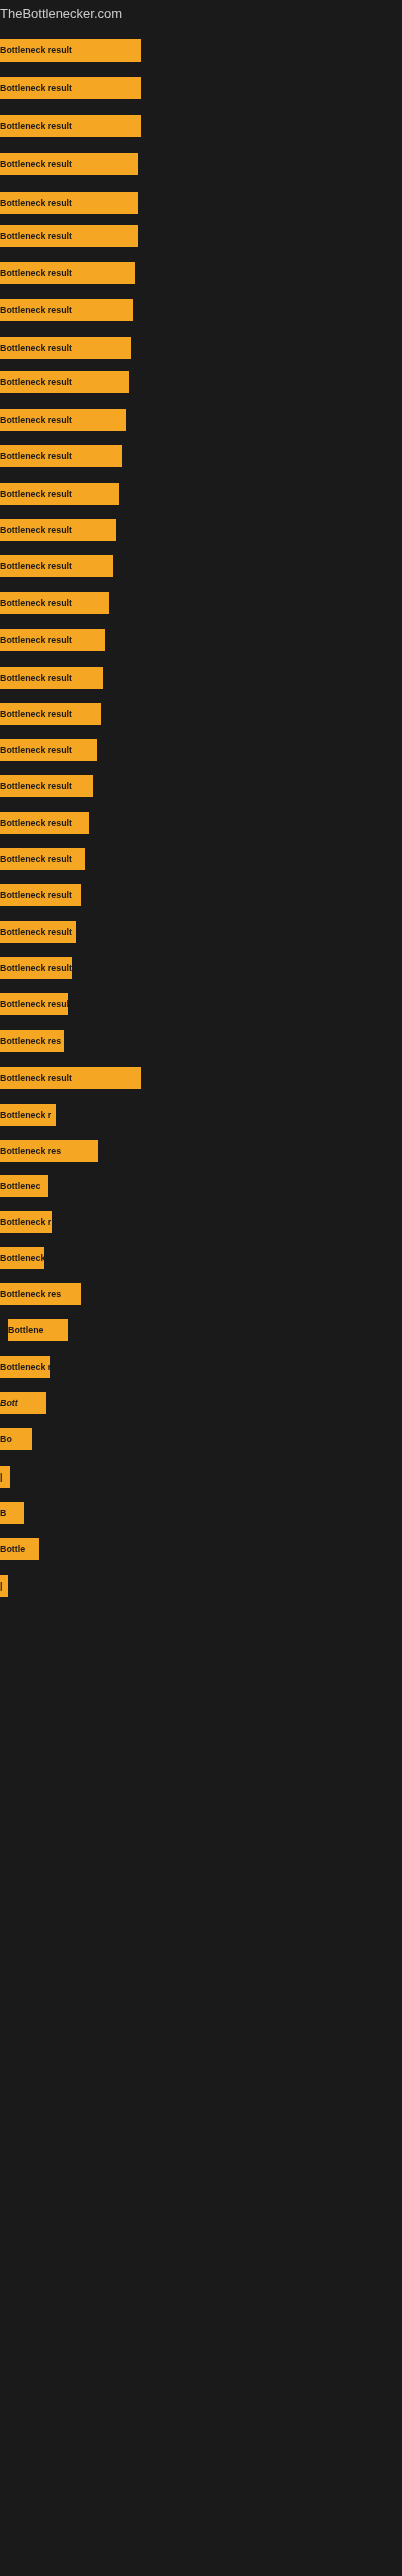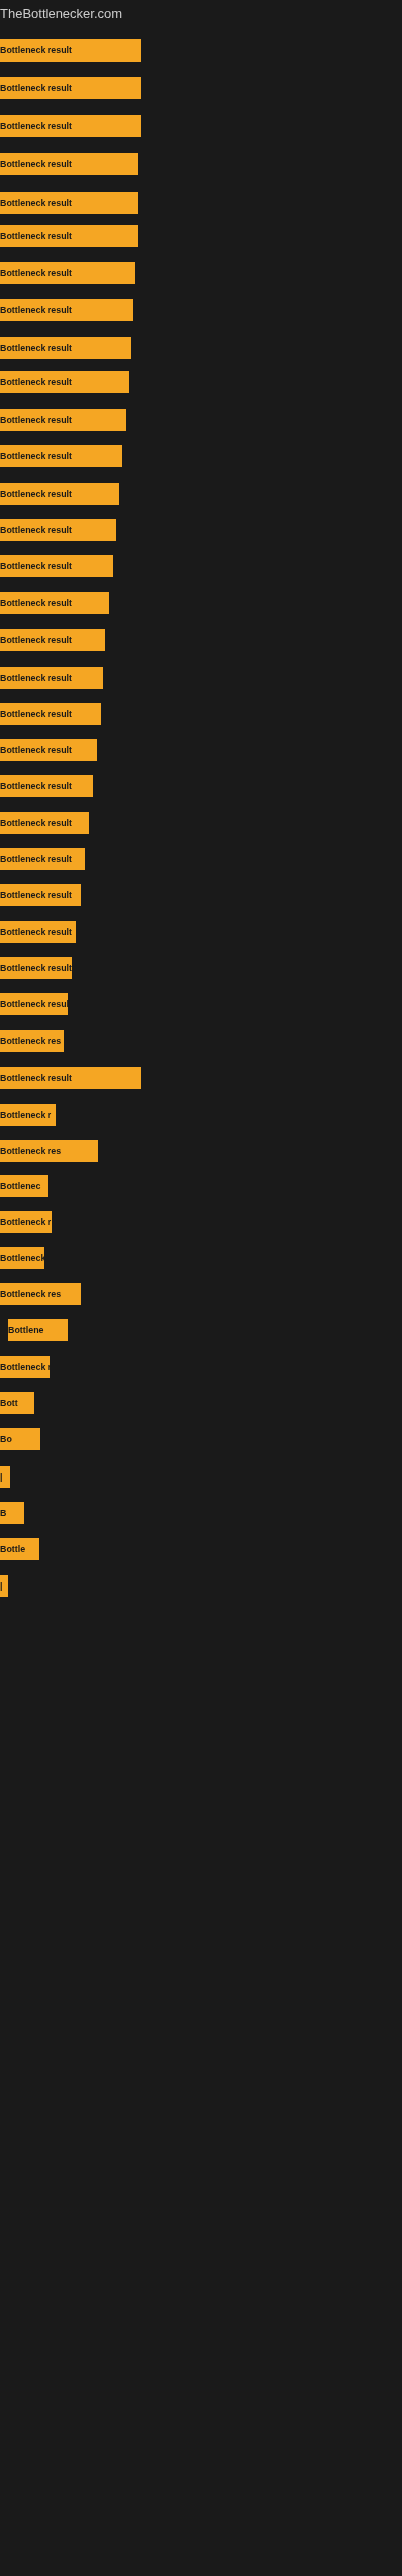--- a/index.html
+++ b/index.html
@@ -152,24 +152,24 @@
     </div>
     <div class="bar-item" style="top: 1258px; width: 81px;">
       <span class="bar-label">Bottleneck res</span>
     </div>
     <div class="bar-item" style="top: 1294px; width: 60px; margin-left: 8px;">
       <span class="bar-label">Bottlene</span>
     </div>
     <div class="bar-item" style="top: 1331px; width: 50px;">
       <span class="bar-label">Bottleneck r</span>
     </div>
-    <div class="bar-item" style="top: 1367px; width: 34px;">
+    <div class="bar-item" style="top: 1367px; width: 46px; font-style: italic;">
       <span class="bar-label">Bott</span>
     </div>
-    <div class="bar-item" style="top: 1403px; width: 40px;">
+    <div class="bar-item" style="top: 1403px; width: 32px;">
       <span class="bar-label">Bo</span>
     </div>
     <div class="bar-item" style="top: 1441px; width: 9.7px;">
       <span class="bar-label">|</span>
     </div>
     <div class="bar-item" style="top: 1477px; width: 24px;">
       <span class="bar-label">B</span>
     </div>
     <div class="bar-item" style="top: 1513px; width: 39px;">
       <span class="bar-label">Bottle</span>

